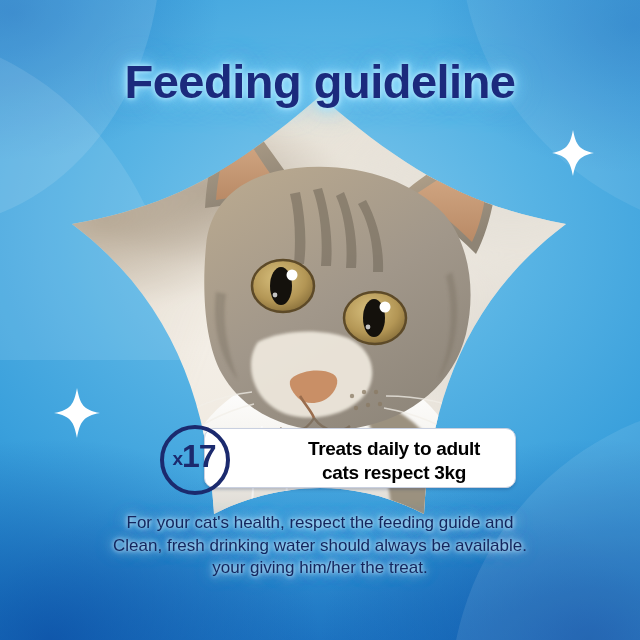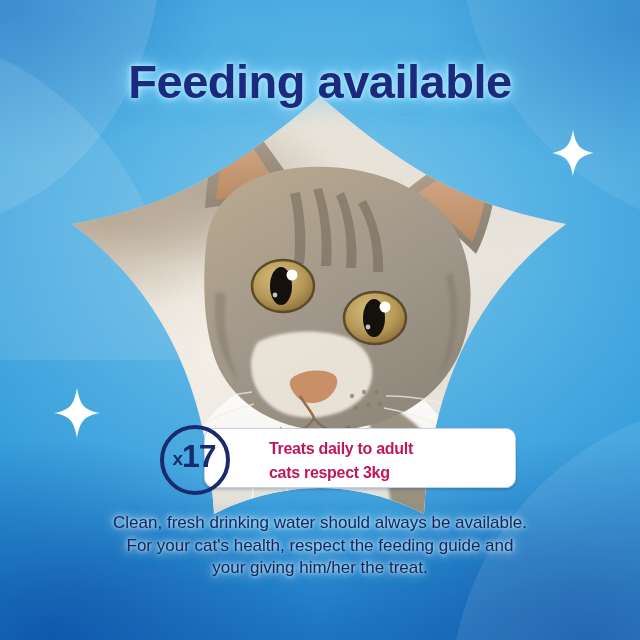--- a/index.html
+++ b/index.html
@@ -101,23 +101,24 @@
     position:absolute;left:158px;top:424px;width:356px;height:68px;
   }
   .badge-panel{
     position:absolute;left:46px;top:4px;width:310px;height:58px;
     background:#ffffff;border-radius:10px;
     border:1.5px solid #c9d0e0;
     box-shadow:0 2px 3px rgba(20,40,90,.22);
   }
   .badge-panel-text{
     position:absolute;left:64px;top:8px;width:250px;
-    color:#be185d;font-weight:bold;
-    font-size:16px;line-height:24px;letter-spacing:-.3px;
-    font-family:"Liberation Sans", sans-serif;
+    color:#000000;font-weight:bold;
+    font-size:19px;line-height:24px;letter-spacing:-.3px;
+    font-family:"Liberation Sans", sans-serif;
+    text-align:center;
   }
   .badge-circle{
     position:absolute;left:0;top:0;width:72px;height:68px;
   }
   .badge-circle .ring{
     position:absolute;left:2px;top:1px;width:62px;height:62px;
     border:4px solid #1b2a6e;border-radius:50%;
     background:rgba(255,255,255,.0);
   }
   .badge-count{
@@ -269,36 +270,36 @@
     <svg width="42" height="46" viewBox="0 0 42 46">
       <path d="M21,0 C24,15 27,20 42,23 C27,26 24,31 21,46 C18,31 15,26 0,23 C15,20 18,15 21,0 Z" fill="#ffffff"></path>
     </svg>
   </div>
   <div class="sparkle" style="left:54px;top:388px">
     <svg width="46" height="50" viewBox="0 0 46 50">
       <path d="M23,0 C26,16 29,22 46,25 C29,28 26,34 23,50 C20,34 17,28 0,25 C17,22 20,16 23,0 Z" fill="#ffffff"></path>
     </svg>
   </div>
 
-  <div class="title">Feeding available</div>
+  <div class="title">Feeding guideline</div>
 
   <div class="badge">
     <div class="badge-panel">
       <div class="badge-panel-text">
         <div>Treats daily to adult</div>
         <div>cats respect 3kg</div>
       </div>
     </div>
     <div class="badge-circle">
       <div class="ring"></div>
       <div class="badge-count">
         <span class="x">x</span><span class="n">17</span>
       </div>
     </div>
   </div>
 
   <div class="note">
+    <div>For your cat's health, respect the feeding guide and</div>
     <div>Clean, fresh drinking water should always be available.</div>
-    <div>For your cat's health, respect the feeding guide and</div>
     <div>your giving him/her the treat.</div>
   </div>
 
 </div>
 
 </body></html>

